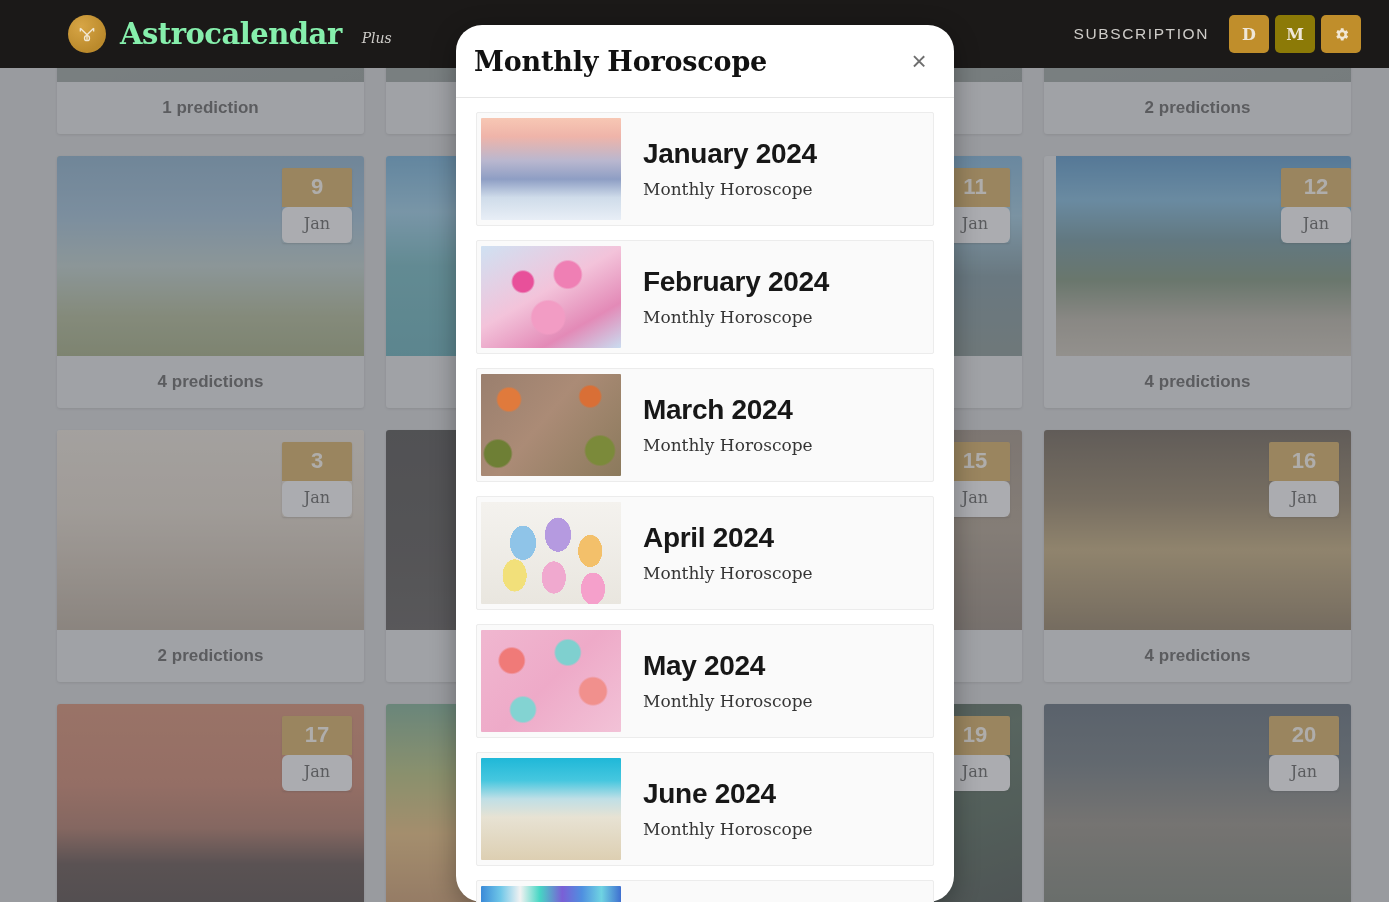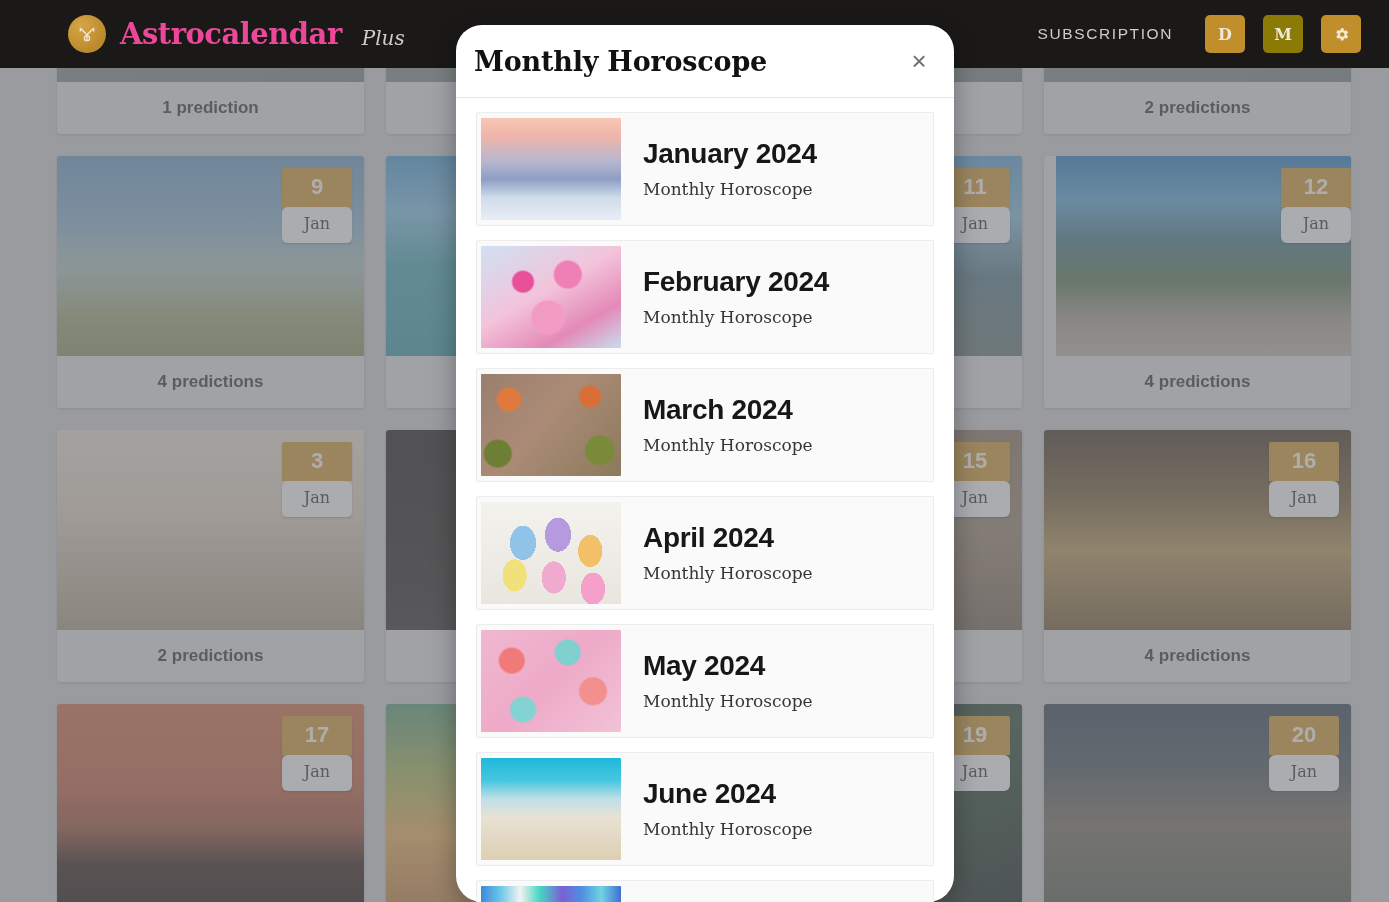--- a/index.html
+++ b/index.html
@@ -28,29 +28,29 @@
     z-index: 40;
   }
   #brand { display: flex; align-items: center; gap: 14px; margin-left: 40px;}
   #brand-logo {
     width: 38px; height: 38px; border-radius: 50%;
     background: radial-gradient(circle at 35% 30%, #d7a545, #bb8a2c 70%);
     display: flex; align-items: center; justify-content: center;
     color: #efe6d4; font-size: 19px; line-height: 1;
   }
   #brand-name {
-    color: #ec4899; font-size: 29px; font-weight: 700;
+    color: #86efac; font-size: 29px; font-weight: 700;
     font-family: "DejaVu Serif", serif; letter-spacing: -0.5px;
   }
   #brand-sub {
-    color: #cfcdc9; font-size: 20px; font-style: italic;
+    color: #cfcdc9; font-size: 14px; font-style: italic;
     font-family: "DejaVu Serif", serif; margin-left: 6px; margin-top: 8px;
   }
   #topbar-right {
-    margin-left: auto; display: flex; align-items: center; gap: 12px;
+    margin-left: auto; display: flex; align-items: center; gap: 0;
   }
   #sub-label {
     color: #cfcdc9; font-size: 15.5px; letter-spacing: 1.6px;
     margin-right: 20px; font-weight: 400;
   }
   .hbtn {
     width: 40px; height: 38px; border-radius: 5px;
     display: flex; align-items: center; justify-content: center;
     font-family: "DejaVu Serif", serif;
     font-weight: 700; font-size: 16px;

